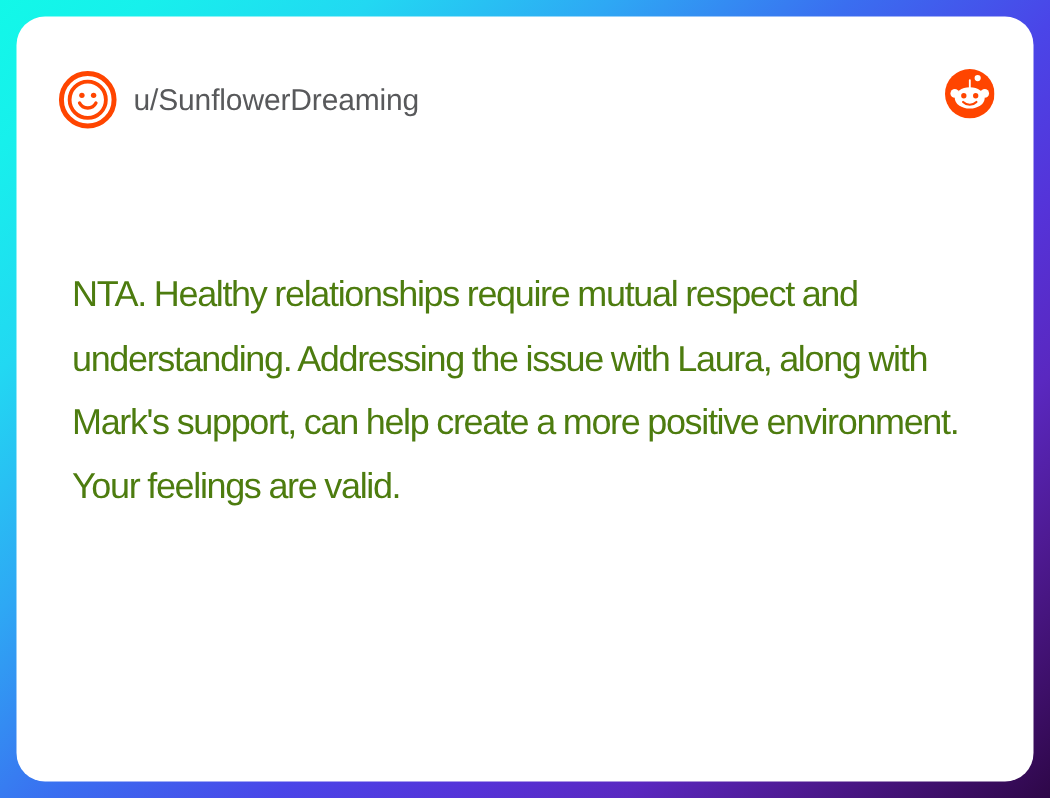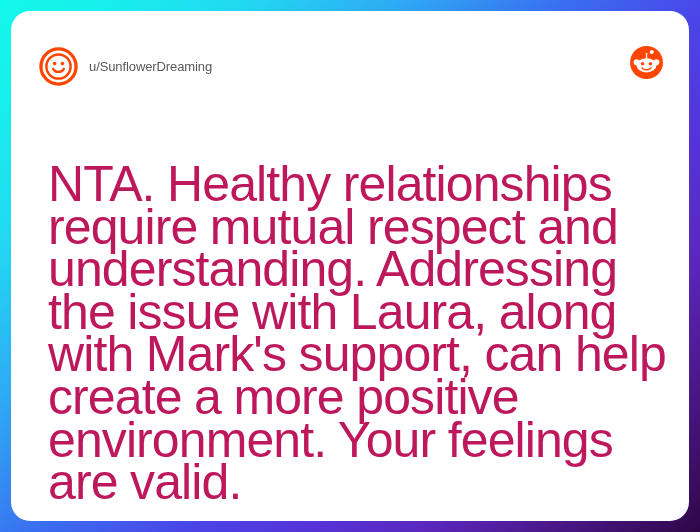--- a/index.html
+++ b/index.html
@@ -49,44 +49,44 @@
     gap:11px;
   }
 
   .avatar {
     width:39px; height:39px;
     flex:0 0 39px;
     display:block;
   }
 
   .username {
-    font-size:13px;
+    font-size:20px;
     color:#58595b;
     letter-spacing:-0.1px;
     white-space:nowrap;
     line-height:1;
     text-align:center;
   }
 
   .brand-logo {
     position:absolute;
     right:26px; top:35px;
     width:33px; height:33px;
     display:block;
   }
 
   
   .body-text {
     position:absolute;
     left:37px;
-    top:152px;
+    top:165px;
     width:622px;
-    font-size:50px;
+    font-size:24px;
     line-height:42.6px;
-    color:#be185d;
+    color:#4d7c0f;
     letter-spacing:-0.9px;
     font-weight:400;
     white-space:pre-line;
     word-spacing:-0.5px;
   }
 </style>
 </head>
 <body>
 
 <div class="card">

